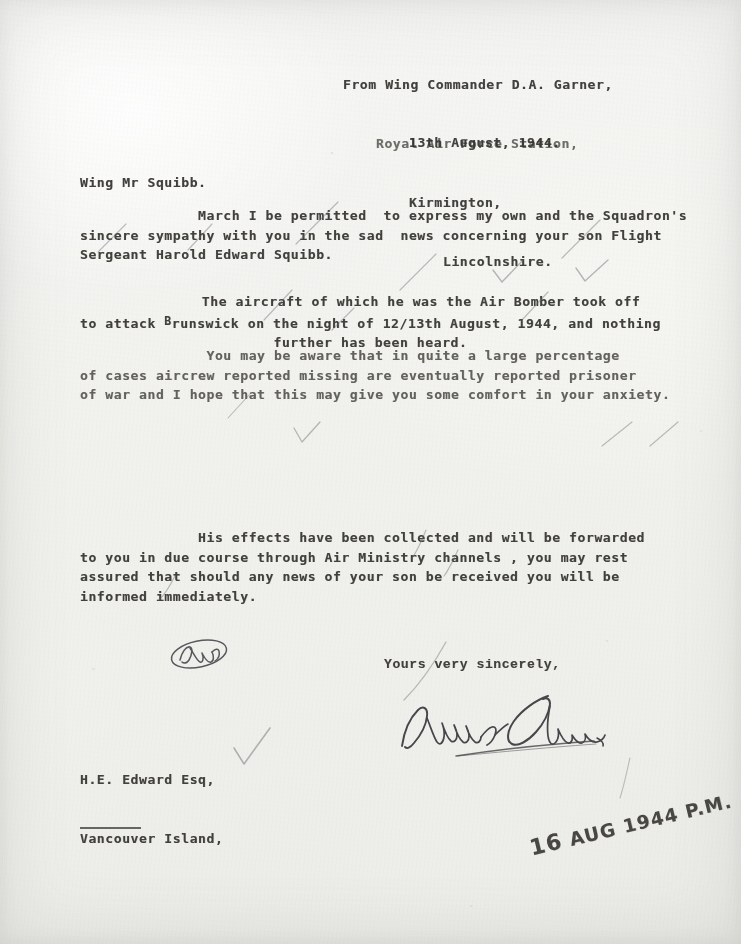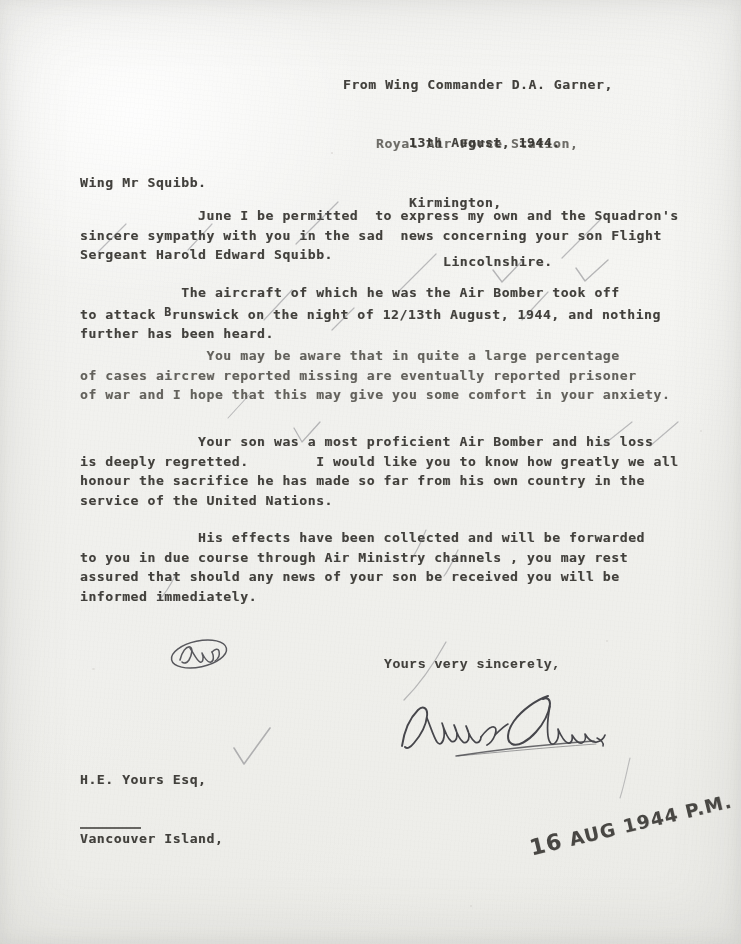--- a/index.html
+++ b/index.html
@@ -66,21 +66,21 @@
   #letterhead .lh-line { display: block; white-space: pre; }
   #lh1 { padding-left: 343px; }
   #lh2 { padding-left: 376px; }
   #lh3 { padding-left: 409px; }
   #lh4 { padding-left: 443px; }
 
   #date-line { top: 133px; left: 409px; }
   #salutation { top: 173px; left: 80px; }
 
   #para1 { top: 206px; left: 80px; }
-  #para2 { top: 283px; left: 80px; }
+  #para2 { top: 292px; left: 80px; text-align: center; }
   #para3 { top: 346px; left: 80px; }
   #para4 { top: 432px; left: 80px; }
   #para5 { top: 528px; left: 80px; }
 
   #closing { top: 655px; left: 384px; font-family: Liberation Mono, monospace; }
 
   #address { top: 731px; left: 80px; }
   #address .addr-line { display: block; }
   #country-underline {
     position: absolute;
@@ -156,36 +156,32 @@
     <span class="lh-line" id="lh1">From Wing Commander D.A. Garner,</span>
     <span class="lh-line faint2" id="lh2">Royal Air Force Station,</span>
     <span class="lh-line" id="lh3">Kirmington,</span>
     <span class="lh-line" id="lh4">Lincolnshire.</span>
   </div>
 
   <div class="tw" id="date-line">13th August, 1944.</div>
 
   <div class="tw" id="salutation">Wing Mr Squibb.</div>
 
-  <div class="tw" id="para1">              June I be permitted  to express my own and the Squadron's
+  <div class="tw" id="para1">              March I be permitted  to express my own and the Squadron's
 sincere sympathy with you in the sad  news concerning your son Flight
 Sergeant Harold Edward Squibb.</div>
 
   <div class="tw" id="para2"><span>            The aircraft of which he was the Air Bomber took off
 to attack </span><span class="raised">B</span><span>runswick on the night of 12/13th August, 1944, and nothing
 further has been heard.</span></div>
 
   <div class="tw faint2" id="para3">               You may be aware that in quite a large percentage
 of cases aircrew reported missing are eventually reported prisoner
 of war and I hope that this may give you some comfort in your anxiety.</div>
 
-  <div class="tw" id="para4">              Your son was a most proficient Air Bomber and his loss
-is deeply regretted.        I would like you to know how greatly we all
-honour the sacrifice he has made so far from his own country in the
-service of the United Nations.</div>
 
   <div class="tw" id="para5">              His effects have been collected and will be forwarded
 to you in due course through Air Ministry channels , you may rest
 assured that should any news of your son be received you will be
 informed immediately.</div>
 
   <div class="tw" id="closing">Yours very sincerely,</div>
 
   <svg class="hand" id="signature" width="210" height="72" viewBox="0 0 210 72" aria-hidden="true">
     <g fill="none" stroke="#2f2f36" stroke-linecap="round" stroke-linejoin="round" opacity="0.88">
@@ -204,21 +200,21 @@
   <svg class="hand" id="initial-scribble" width="62" height="38" viewBox="0 0 62 38" aria-hidden="true">
     <g fill="none" stroke="#33333a" stroke-linecap="round" stroke-linejoin="round" opacity="0.80">
       <ellipse cx="31" cy="18" rx="28" ry="13" stroke-width="1.5" transform="rotate(-12 31 18)"></ellipse>
       <path d="M12 24 C14 16,18 10,22 11 C25 12,24 19,21 24 C19 27,16 28,14 26" stroke-width="1.6"></path>
       <path d="M22 12 C26 18,29 25,32 26 C35 27,36 22,34 17 C37 23,40 27,43 26 C46 25,46 20,44 16" stroke-width="1.5"></path>
       <path d="M44 16 C47 13,50 12,51 15 C52 19,50 23,47 25" stroke-width="1.5"></path>
     </g>
   </svg>
 
   <div class="tw" id="address">
-    <span class="addr-line">H.E. Yours Esq,</span>
+    <span class="addr-line">H.E. Edward Esq,</span>
     <span class="addr-line">Vancouver Island,</span>
     
     
   </div>
   <div id="country-underline"></div>
 
   <div id="date-stamp"><span class="stamp-big">16</span><span> AUG 1944 P.M.</span></div>
 
   <svg class="pencil" style="left:292px; top:200px;" width="60" height="46" viewBox="0 0 60 46" aria-hidden="true">
     <path d="M4 44 L46 2" stroke="#6b6b72" stroke-width="1.3" fill="none" stroke-linecap="round"></path>

